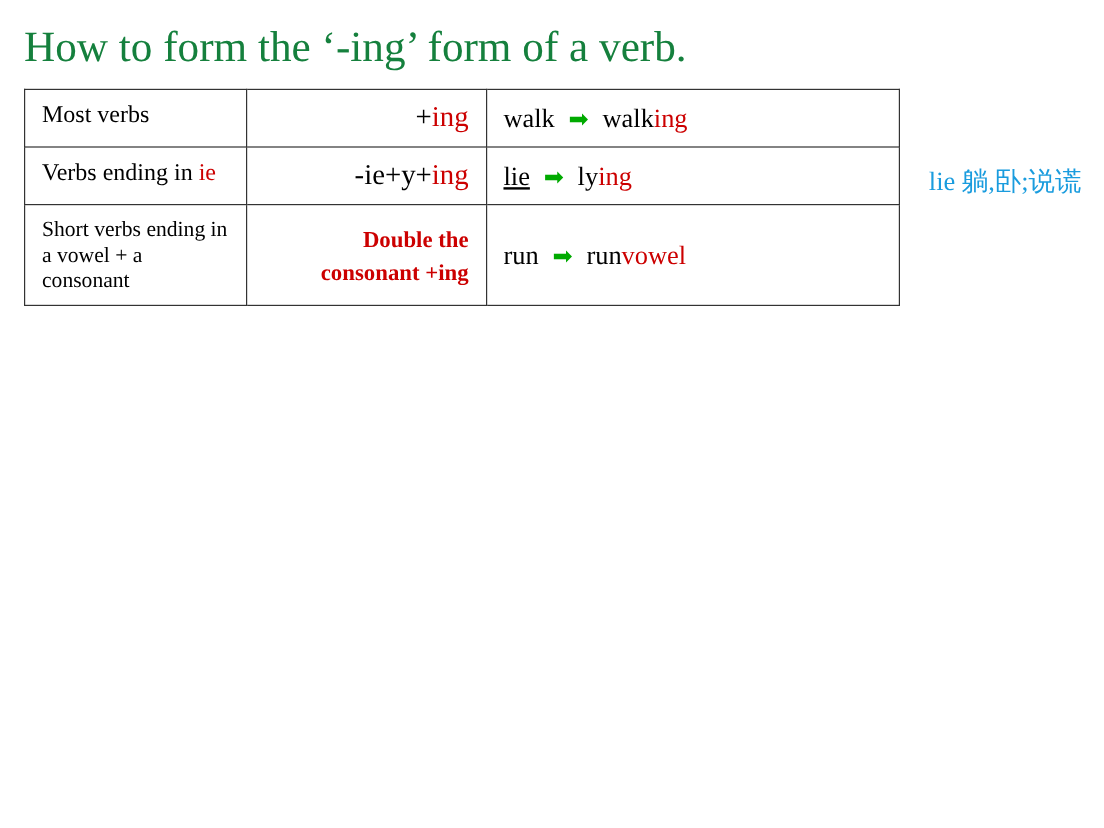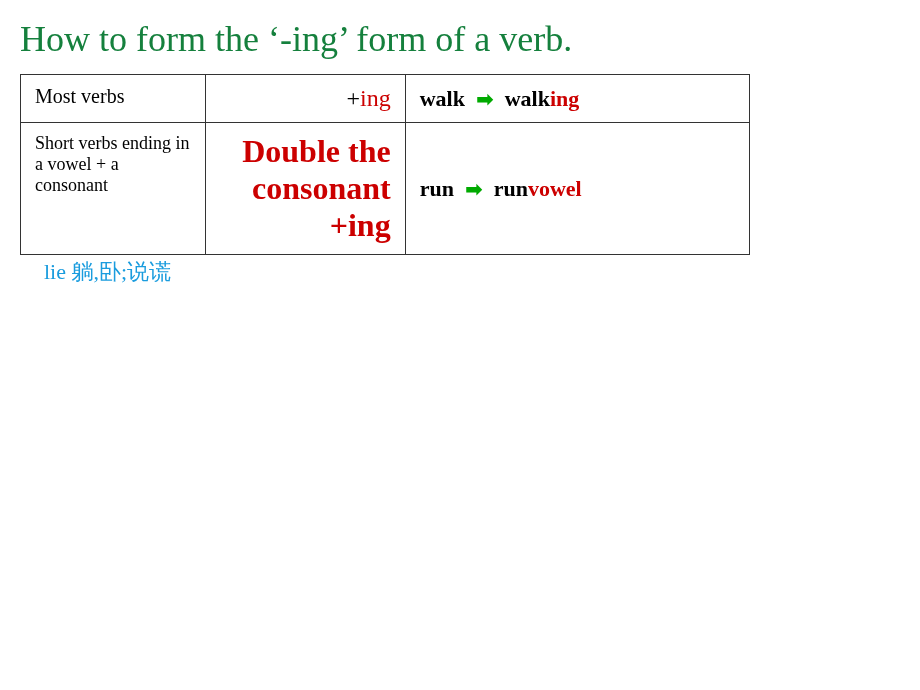--- a/index.html
+++ b/index.html
@@ -12,21 +12,21 @@
       position: relative;
     }
     .page-title {
       font-size: 36px;
       font-weight: normal;
       padding: 18px 20px 14px 20px;
       color: #15803d;
     }
     .content-area {
       display: flex;
-      flex-direction: column;
+      flex-direction: row;
       align-items: flex-start;
       padding: 0 20px;
     }
     .table-wrapper {
       flex: 0 0 auto;
     }
     table {
       border-collapse: collapse;
       width: 730px;
     }
@@ -42,36 +42,36 @@
       vertical-align: top;
     }
     .col-rule {
       width: 200px;
       text-align: right;
       font-size: 24px;
     }
     .col-example {
       width: 345px;
       font-size: 22px;
-      font-weight: bold;
     }
     .red { color: #cc0000; }
     .rule-red-bold {
       color: #cc0000;
       font-weight: bold;
-      font-size: 32px;
+      font-size: 19px;
     }
     .arrow {
       display: inline-block;
       color: #00aa00;
       font-size: 20px;
       margin: 0 6px;
     }
     .side-note {
       margin-left: 24px;
+      margin-top: 60px;
       font-size: 22px;
       color: #1a9cde;
       line-height: 1.5;
       white-space: nowrap;
     }
     .row-last .col-label {
       font-size: 18px;
       margin-left: 29px;
     }
   </style>
@@ -82,20 +82,25 @@
 
 <div class="content-area">
   <div class="table-wrapper">
     <table>
       <tbody>
           <tr>
         <td class="col-label">Most verbs</td>
         <td class="col-rule">+<span class="red">ing</span></td>
         <td class="col-example">walk <span class="arrow">➡</span> walk<span class="red">ing</span></td>
       </tr>
+      <tr>
+        <td class="col-label">Verbs ending in <span class="red">ie</span></td>
+        <td class="col-rule">-ie+y+<span class="red">ing</span></td>
+        <td class="col-example"><u>lie</u> <span class="arrow">➡</span> ly<span class="red">ing</span></td>
+      </tr>
       <tr class="row-last">
         <td class="col-label" style="font-size:18px;">Short verbs ending in a vowel + a consonant</td>
         <td class="col-rule"><span class="rule-red-bold">Double the consonant +ing</span></td>
         <td class="col-example">run <span class="arrow">➡</span> run<span class="red">vowel</span></td>
       </tr>
     </tbody>
       </table>
   </div>
 
   <div class="side-note">lie 躺,卧;说谎</div>

